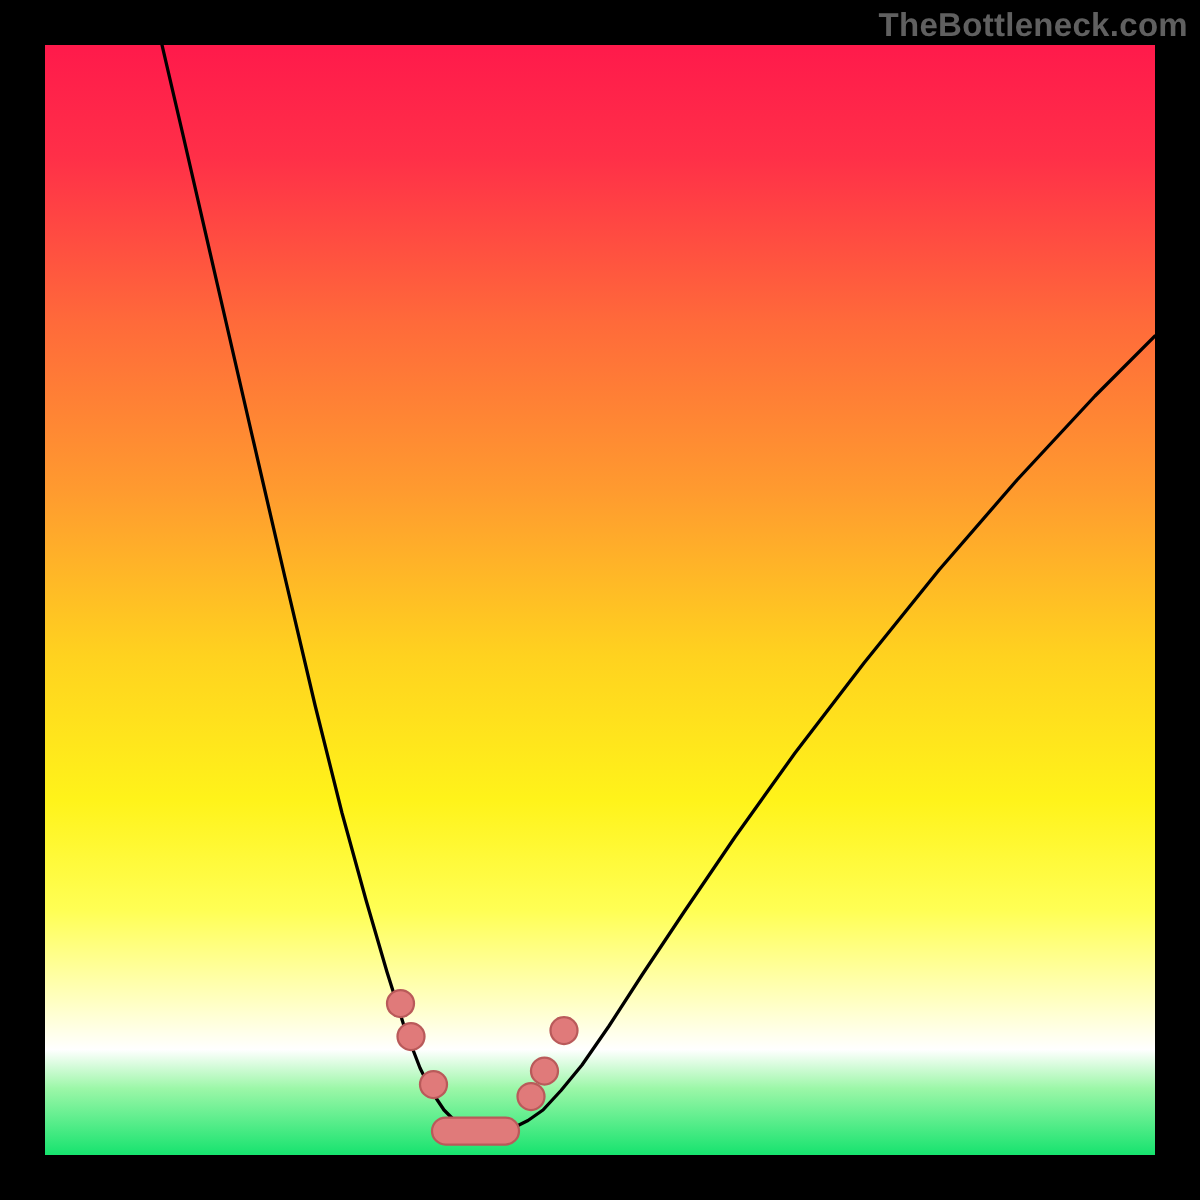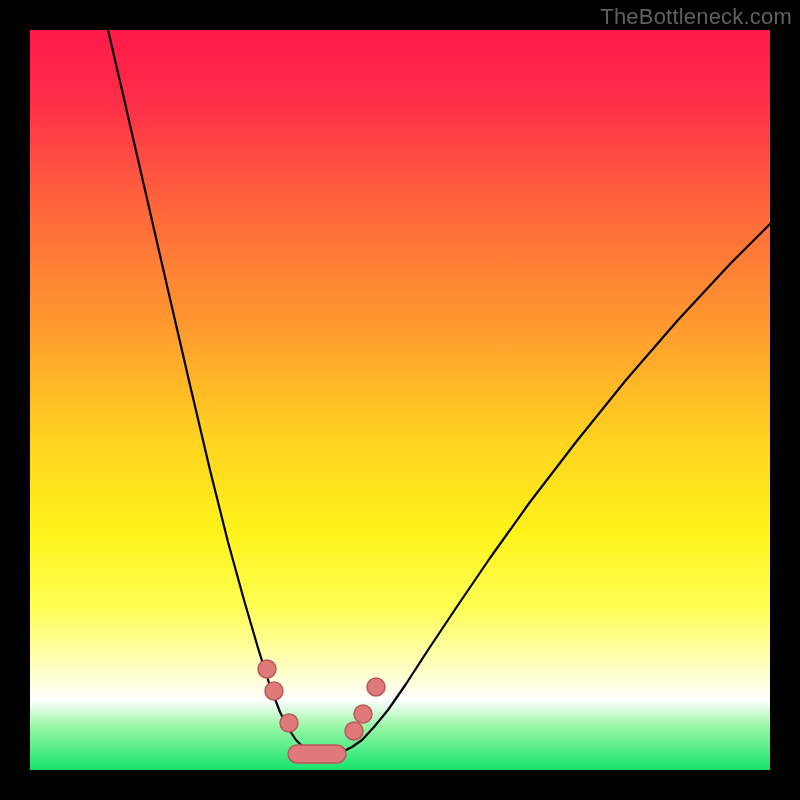--- a/index.html
+++ b/index.html
@@ -27,21 +27,21 @@
     height: 740px;
     overflow: hidden;
   }
   .watermark {
     position: absolute;
     top: 4px;
     right: 8px;
     color: #606060;
     font-size: 22px;
     letter-spacing: 0.2px;
-    font-weight: 400;
+    font-weight: 700;
   }
   svg {
     display: block;
   }
 </style>
 </head>
 <body>
 
 <div class="frame">
 

